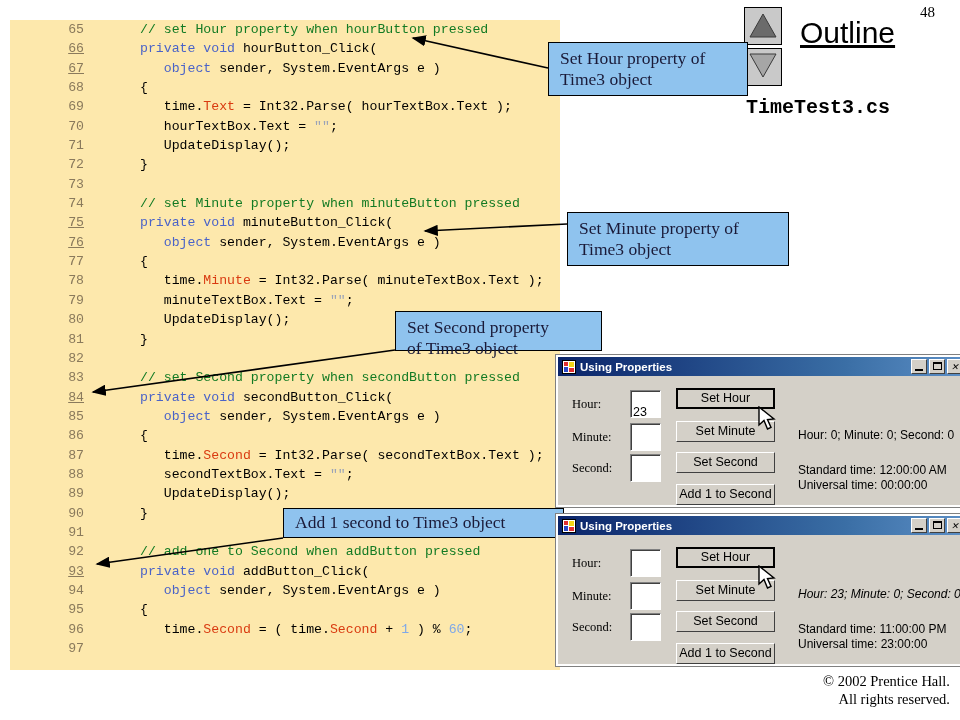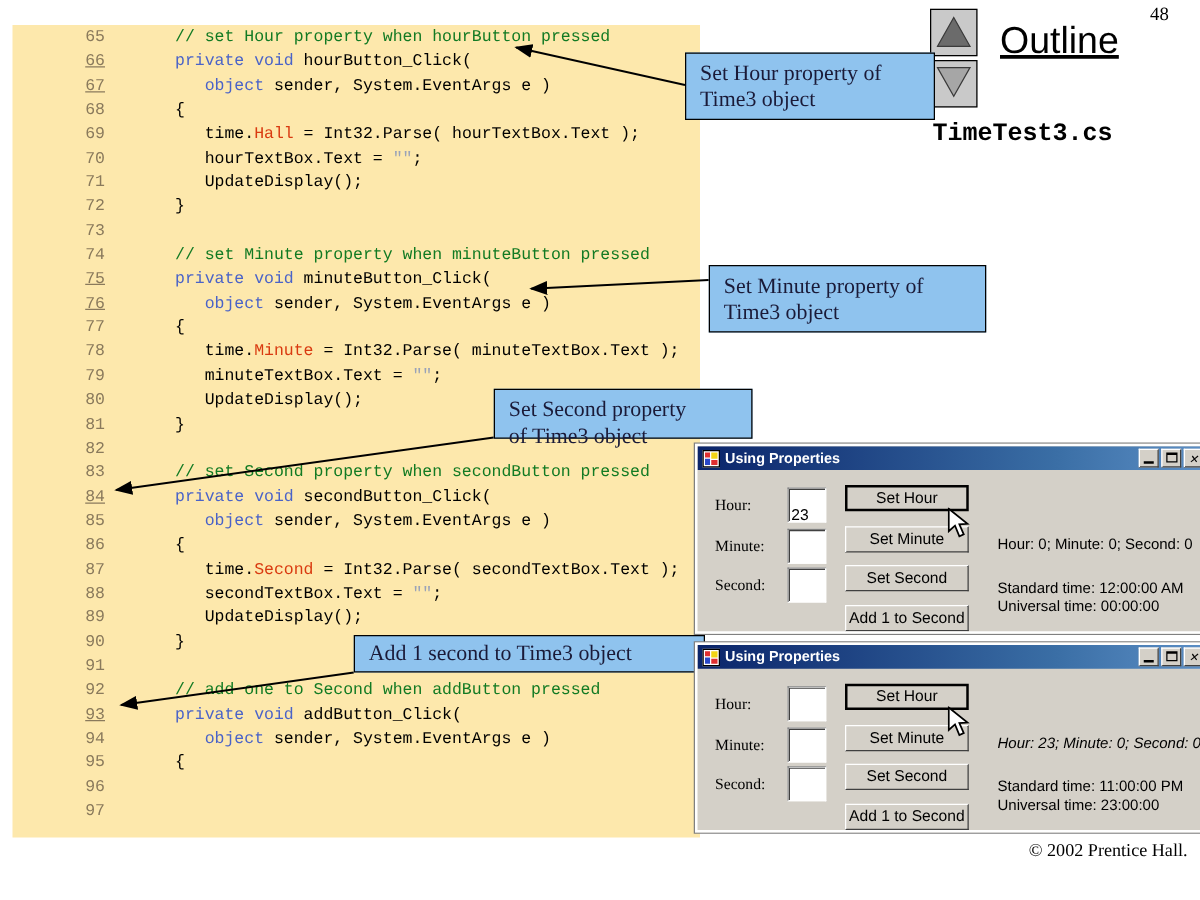--- a/index.html
+++ b/index.html
@@ -142,21 +142,21 @@
   }
 </style>
 </head>
 <body>
 
 <div id="code-panel">
     <div class="code-line"><span class="lineno">65</span><span class="code-text"><span class="cm">// set Hour property when hourButton pressed</span></span></div>
     <div class="code-line"><span class="lineno u">66</span><span class="code-text"><span class="kw">private void </span><span>hourButton_Click(</span></span></div>
     <div class="code-line"><span class="lineno u">67</span><span class="code-text"><span>   </span><span class="kw">object</span><span> sender, System.EventArgs e )</span></span></div>
     <div class="code-line"><span class="lineno">68</span><span class="code-text"><span>{</span></span></div>
-    <div class="code-line"><span class="lineno">69</span><span class="code-text"><span>   time.</span><span class="pr">Hall</span><span> = Int32.Parse( hourTextBox.Text );</span></span></div>
+    <div class="code-line"><span class="lineno">69</span><span class="code-text"><span>   time.</span><span class="pr">Text</span><span> = Int32.Parse( hourTextBox.Text );</span></span></div>
     <div class="code-line"><span class="lineno">70</span><span class="code-text"><span>   hourTextBox.Text = </span><span class="st">""</span><span>;</span></span></div>
     <div class="code-line"><span class="lineno">71</span><span class="code-text"><span>   UpdateDisplay();</span></span></div>
     <div class="code-line"><span class="lineno">72</span><span class="code-text"><span>}</span></span></div>
     <div class="code-line"><span class="lineno">73</span><span class="code-text"><span></span></span></div>
     <div class="code-line"><span class="lineno">74</span><span class="code-text"><span class="cm">// set Minute property when minuteButton pressed</span></span></div>
     <div class="code-line"><span class="lineno u">75</span><span class="code-text"><span class="kw">private void </span><span>minuteButton_Click(</span></span></div>
     <div class="code-line"><span class="lineno u">76</span><span class="code-text"><span>   </span><span class="kw">object</span><span> sender, System.EventArgs e )</span></span></div>
     <div class="code-line"><span class="lineno">77</span><span class="code-text"><span>{</span></span></div>
     <div class="code-line"><span class="lineno">78</span><span class="code-text"><span>   time.</span><span class="pr">Minute</span><span> = Int32.Parse( minuteTextBox.Text );</span></span></div>
     <div class="code-line"><span class="lineno">79</span><span class="code-text"><span>   minuteTextBox.Text = </span><span class="st">""</span><span>;</span></span></div>
@@ -169,21 +169,21 @@
     <div class="code-line"><span class="lineno">86</span><span class="code-text"><span>{</span></span></div>
     <div class="code-line"><span class="lineno">87</span><span class="code-text"><span>   time.</span><span class="pr">Second</span><span> = Int32.Parse( secondTextBox.Text );</span></span></div>
     <div class="code-line"><span class="lineno">88</span><span class="code-text"><span>   secondTextBox.Text = </span><span class="st">""</span><span>;</span></span></div>
     <div class="code-line"><span class="lineno">89</span><span class="code-text"><span>   UpdateDisplay();</span></span></div>
     <div class="code-line"><span class="lineno">90</span><span class="code-text"><span>}</span></span></div>
     <div class="code-line"><span class="lineno">91</span><span class="code-text"><span></span></span></div>
     <div class="code-line"><span class="lineno">92</span><span class="code-text"><span class="cm">// add one to Second when addButton pressed</span></span></div>
     <div class="code-line"><span class="lineno u">93</span><span class="code-text"><span class="kw">private void </span><span>addButton_Click(</span></span></div>
     <div class="code-line"><span class="lineno">94</span><span class="code-text"><span>   </span><span class="kw">object</span><span> sender, System.EventArgs e )</span></span></div>
     <div class="code-line"><span class="lineno">95</span><span class="code-text"><span>{</span></span></div>
-    <div class="code-line"><span class="lineno">96</span></div>
+    <div class="code-line"><span class="lineno">96</span><span class="code-text"><span>   time.</span><span class="pr">Second</span><span> = ( time.</span><span class="pr">Second</span><span> + </span><span class="nm">1</span><span> ) % </span><span class="nm">60</span><span>;</span></span></div>
     <div class="code-line"><span class="lineno">97</span><span class="code-text"><span></span></span></div>
   </div>
 
 <svg id="leaders">
   <defs>
     <marker id="ah" markerWidth="9" markerHeight="7" refX="8" refY="3.5" orient="auto">
       <polygon points="0 0, 9 3.5, 0 7" fill="#000"></polygon>
     </marker>
   </defs>
   <line x1="548" y1="68" x2="413" y2="38" stroke="#000" stroke-width="1.6" marker-end="url(#ah)"></line>
@@ -315,13 +315,14 @@
     <div class="finfo" style="left:240px;top:87px;">Standard time: 11:00:00  PM</div>
     <div class="finfo" style="left:240px;top:102px;">Universal time: 23:00:00</div>
     <svg class="cursor" style="left:200px;top:30px;" width="20" height="26" viewBox="0 0 20 26">
       <polygon points="1,1 1,19 6,14.5 9.5,23 13,21.5 9.5,13.5 16,13" fill="#fff" stroke="#000" stroke-width="1.4"></polygon>
     </svg>
   </div>
 </div>
 
 <div id="footer">
   <div>© 2002 Prentice Hall.</div>
+  <div>All rights reserved.</div>
 </div>
 
 </body></html>

